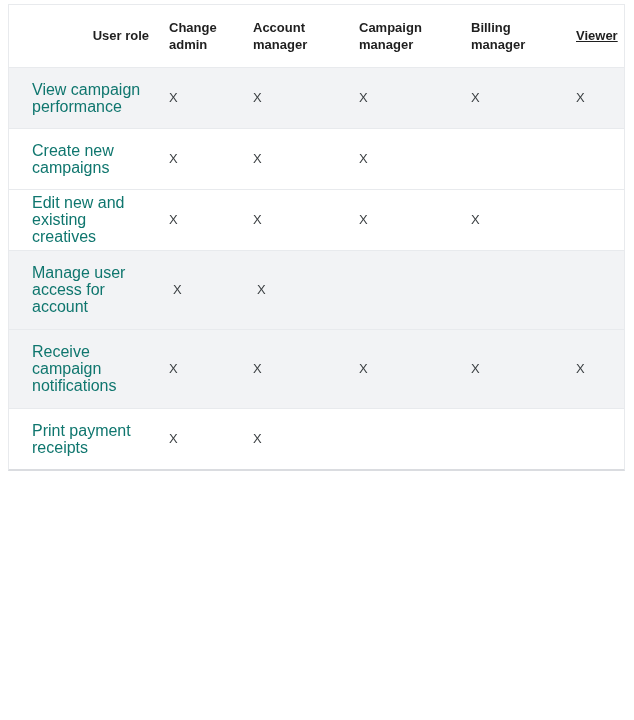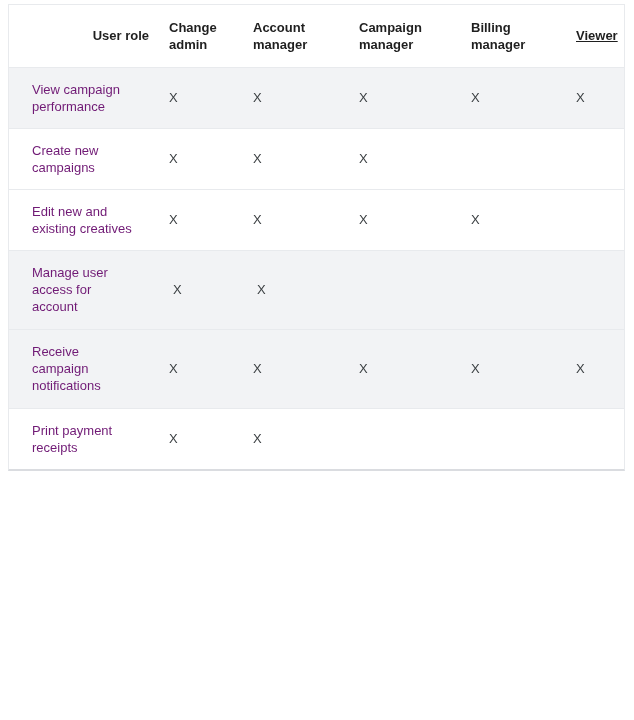--- a/index.html
+++ b/index.html
@@ -58,23 +58,23 @@
   
   thead th.h-billing  { padding-left: 14px; }
   thead th.h-account  { padding-left: 14px; }
   thead th.h-campaign { padding-left: 14px; }
   thead th.h-creative { padding-left: 14px; }
   thead th.h-viewer   { padding-left: 14px; text-decoration: underline; }
 
   thead th .hw { display: block; }
 
   tbody td {
-    font-size: 13px;
+    font-size: 16px;
     font-weight: 400;
-    color: #701a75;
+    color: #0f766e;
     vertical-align: middle;
     line-height: 17px;
     padding: 0;
     border-bottom: 1px solid #e8eaed;
     box-sizing: border-box;
   }
   tbody tr.shaded td { background: #f2f3f5; }
   tbody tr.plain  td { background: #ffffff; }
   tbody tr:last-child td { border-bottom: none; }
 

